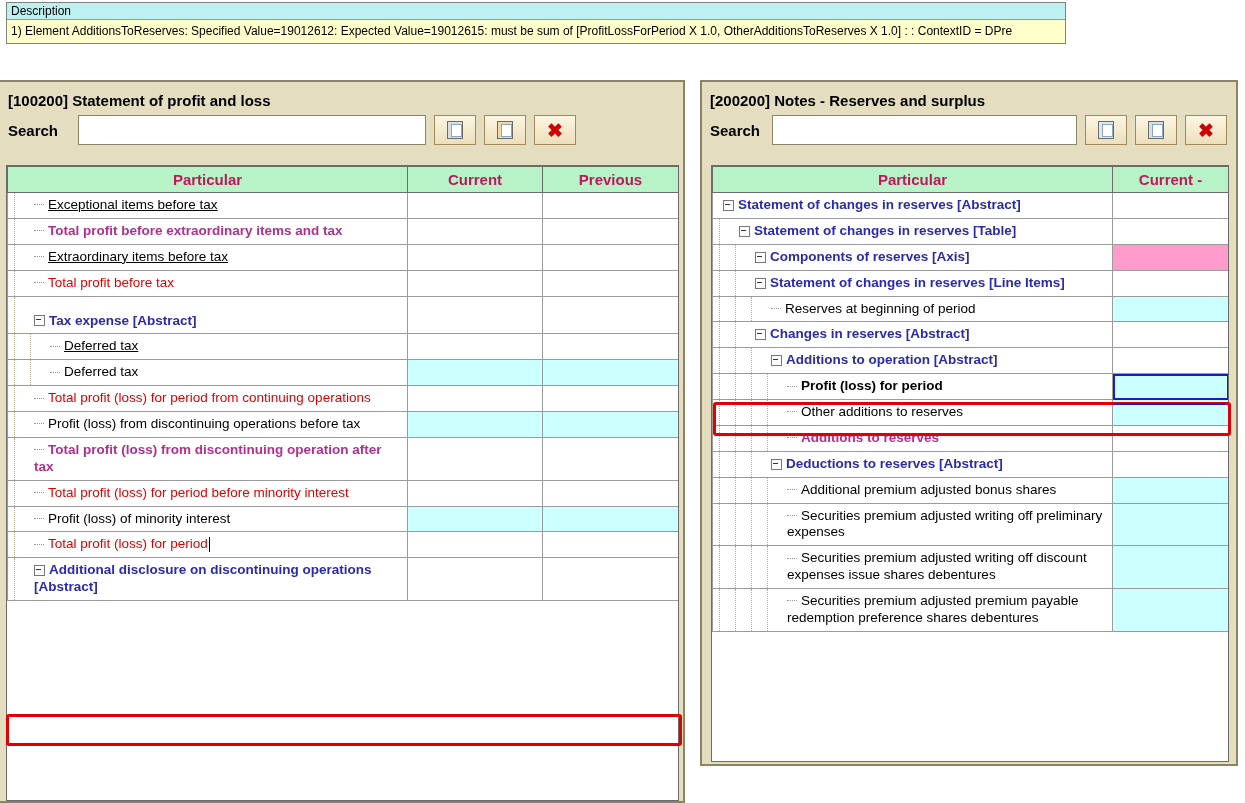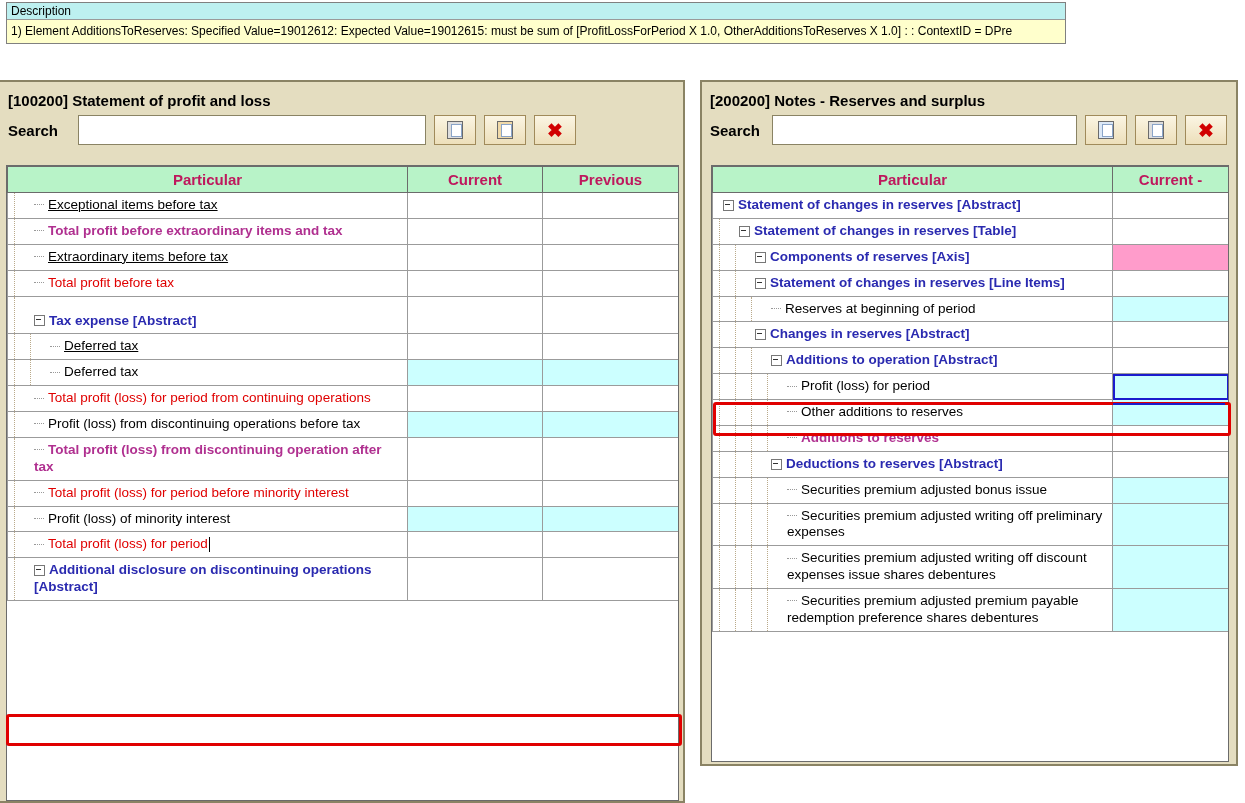--- a/index.html
+++ b/index.html
@@ -413,37 +413,37 @@
         </tr>
         <tr>
           <td class="label"><span class="guide" style="left: 6px;"></span><span class="guide" style="left: 22px;"></span><span style="display: inline-block; padding-left: 38px; position: relative;"><span class="exp"></span><span class="c-blue">Changes in reserves [Abstract]</span></span></td>
           <td class="val">&nbsp;</td>
         </tr>
         <tr>
           <td class="label"><span class="guide" style="left: 6px;"></span><span class="guide" style="left: 22px;"></span><span class="guide" style="left: 38px;"></span><span style="display: inline-block; padding-left: 54px; position: relative;"><span class="exp"></span><span class="c-blue">Additions to operation [Abstract]</span></span></td>
           <td class="val">&nbsp;</td>
         </tr>
         <tr>
-          <td class="label"><span class="guide" style="left: 6px;"></span><span class="guide" style="left: 22px;"></span><span class="guide" style="left: 38px;"></span><span class="guide" style="left: 54px;"></span><span style="display: inline-block; padding-left: 70px; position: relative;"><span class="tick"></span><span class="c-black">Profit (loss) for period</span></span></td>
+          <td class="label"><span class="guide" style="left: 6px;"></span><span class="guide" style="left: 22px;"></span><span class="guide" style="left: 38px;"></span><span class="guide" style="left: 54px;"></span><span style="display: inline-block; padding-left: 70px; position: relative; font-weight: bold;"><span class="tick"></span><span class="c-black">Profit (loss) for period</span></span></td>
           <td class="val edit cellsel">&nbsp;</td>
         </tr>
         <tr>
           <td class="label"><span class="guide" style="left: 6px;"></span><span class="guide" style="left: 22px;"></span><span class="guide" style="left: 38px;"></span><span class="guide" style="left: 54px;"></span><span style="display: inline-block; padding-left: 70px; position: relative;"><span class="tick"></span><span class="c-black">Other additions to reserves</span></span></td>
           <td class="val edit">&nbsp;</td>
         </tr>
         <tr>
           <td class="label"><span class="guide" style="left: 6px;"></span><span class="guide" style="left: 22px;"></span><span class="guide" style="left: 38px;"></span><span class="guide" style="left: 54px;"></span><span style="display: inline-block; padding-left: 70px; position: relative;"><span class="tick"></span><span class="c-purple">Additions to reserves</span></span></td>
           <td class="val">&nbsp;</td>
         </tr>
         <tr>
           <td class="label"><span class="guide" style="left: 6px;"></span><span class="guide" style="left: 22px;"></span><span class="guide" style="left: 38px;"></span><span style="display: inline-block; padding-left: 54px; position: relative;"><span class="exp"></span><span class="c-blue">Deductions to reserves [Abstract]</span></span></td>
           <td class="val">&nbsp;</td>
         </tr>
         <tr>
-          <td class="label"><span class="guide" style="left: 6px;"></span><span class="guide" style="left: 22px;"></span><span class="guide" style="left: 38px;"></span><span class="guide" style="left: 54px;"></span><span style="display: inline-block; padding-left: 70px; position: relative;"><span class="tick"></span><span class="c-black">Securities premium adjusted bonus issue</span></span></td>
+          <td class="label"><span class="guide" style="left: 6px;"></span><span class="guide" style="left: 22px;"></span><span class="guide" style="left: 38px;"></span><span class="guide" style="left: 54px;"></span><span style="display: inline-block; padding-left: 70px; position: relative;"><span class="tick"></span><span class="c-black">Additional premium adjusted bonus shares</span></span></td>
           <td class="val edit">&nbsp;</td>
         </tr>
         <tr>
           <td class="label"><span class="guide" style="left: 6px;"></span><span class="guide" style="left: 22px;"></span><span class="guide" style="left: 38px;"></span><span class="guide" style="left: 54px;"></span><span style="display: inline-block; padding-left: 70px; position: relative;"><span class="tick"></span><span class="c-black">Securities premium adjusted writing off preliminary expenses</span></span></td>
           <td class="val edit">&nbsp;</td>
         </tr>
         <tr>
           <td class="label"><span class="guide" style="left: 6px;"></span><span class="guide" style="left: 22px;"></span><span class="guide" style="left: 38px;"></span><span class="guide" style="left: 54px;"></span><span style="display: inline-block; padding-left: 70px; position: relative;"><span class="tick"></span><span class="c-black">Securities premium adjusted writing off discount expenses issue shares debentures</span></span></td>
           <td class="val edit">&nbsp;</td>
         </tr>

